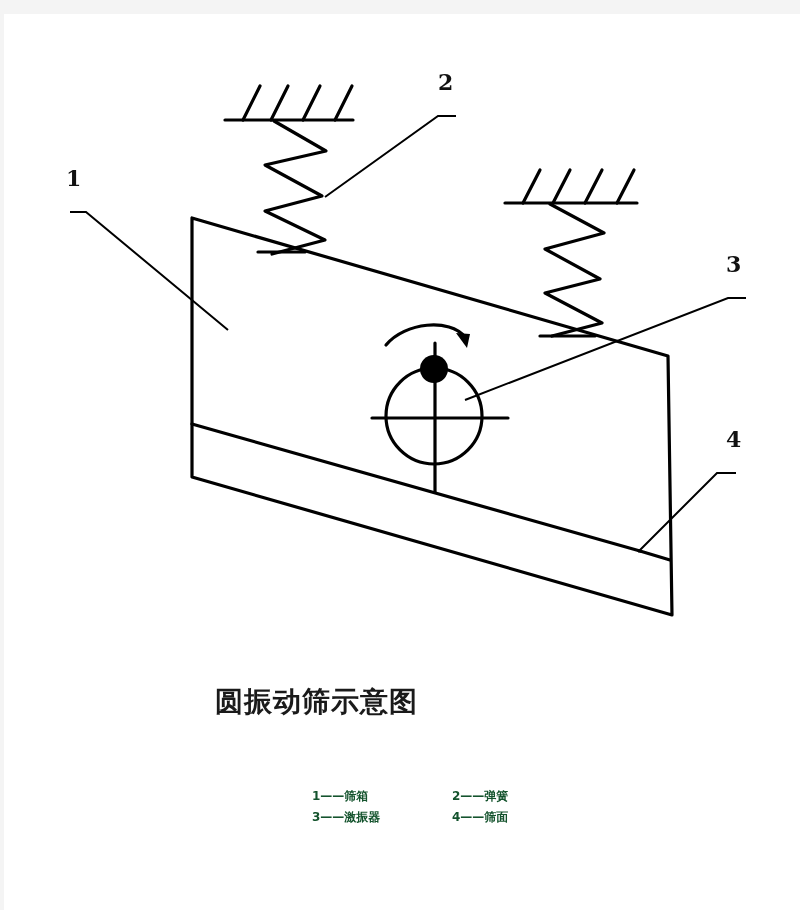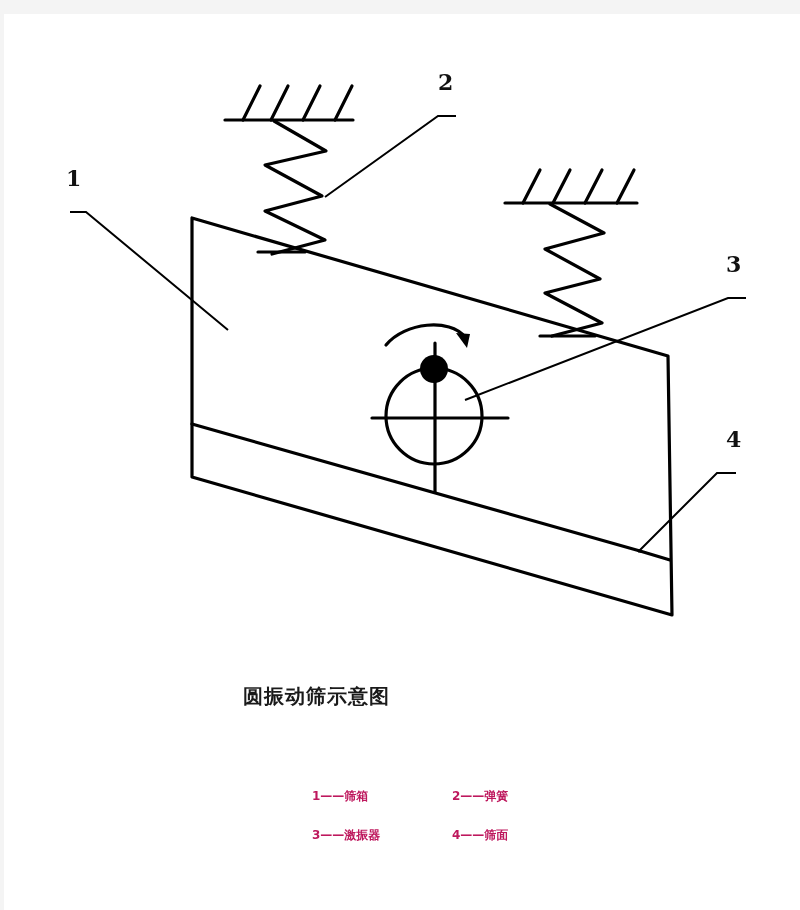--- a/index.html
+++ b/index.html
@@ -14,29 +14,29 @@
       background: #ffffff;
     }
     svg.diagram { position: absolute; left: 0; top: 0; }
     .lbl {
       font-family: "DejaVu Serif", serif;
       font-size: 22px; font-weight: bold; fill: #111;
     }
     .title {
       position: absolute; left: 0; width: 633px; top: 683px;
       text-align: center;
-      font-size: 20px; font-weight: bold; color: #1a1a1a;
+      font-size: 28px; font-weight: bold; color: #1a1a1a;
       letter-spacing: 1px;
       font-family: "DejaVu Sans", sans-serif;
     }
     .legend {
       position: absolute; left: 312px; top: 788px;
       display: grid; grid-template-columns: 140px 120px;
-      row-gap: 22px;
-      font-size: 12px; color: #be185d; font-weight: bold;
+      row-gap: 4px;
+      font-size: 12px; color: #14532d; font-weight: bold;
       font-family: "DejaVu Sans", sans-serif;
     }
     .legend .item { white-space: nowrap; }
   </style>
 </head>
 <body>
 
 <div class="page"></div>
 
 <svg class="diagram" width="800" height="680" viewBox="0 0 800 680">

